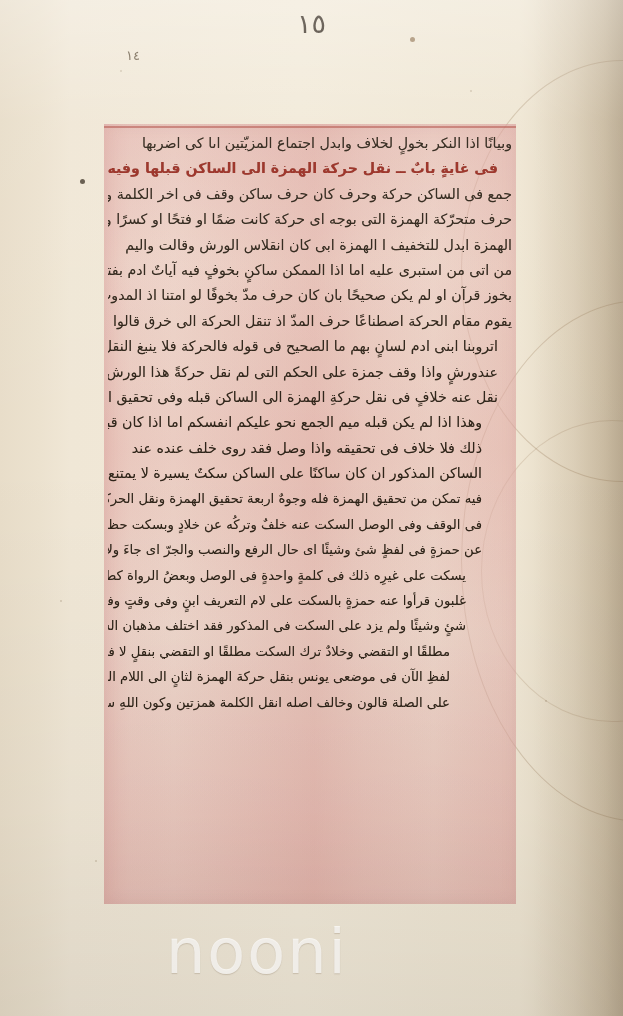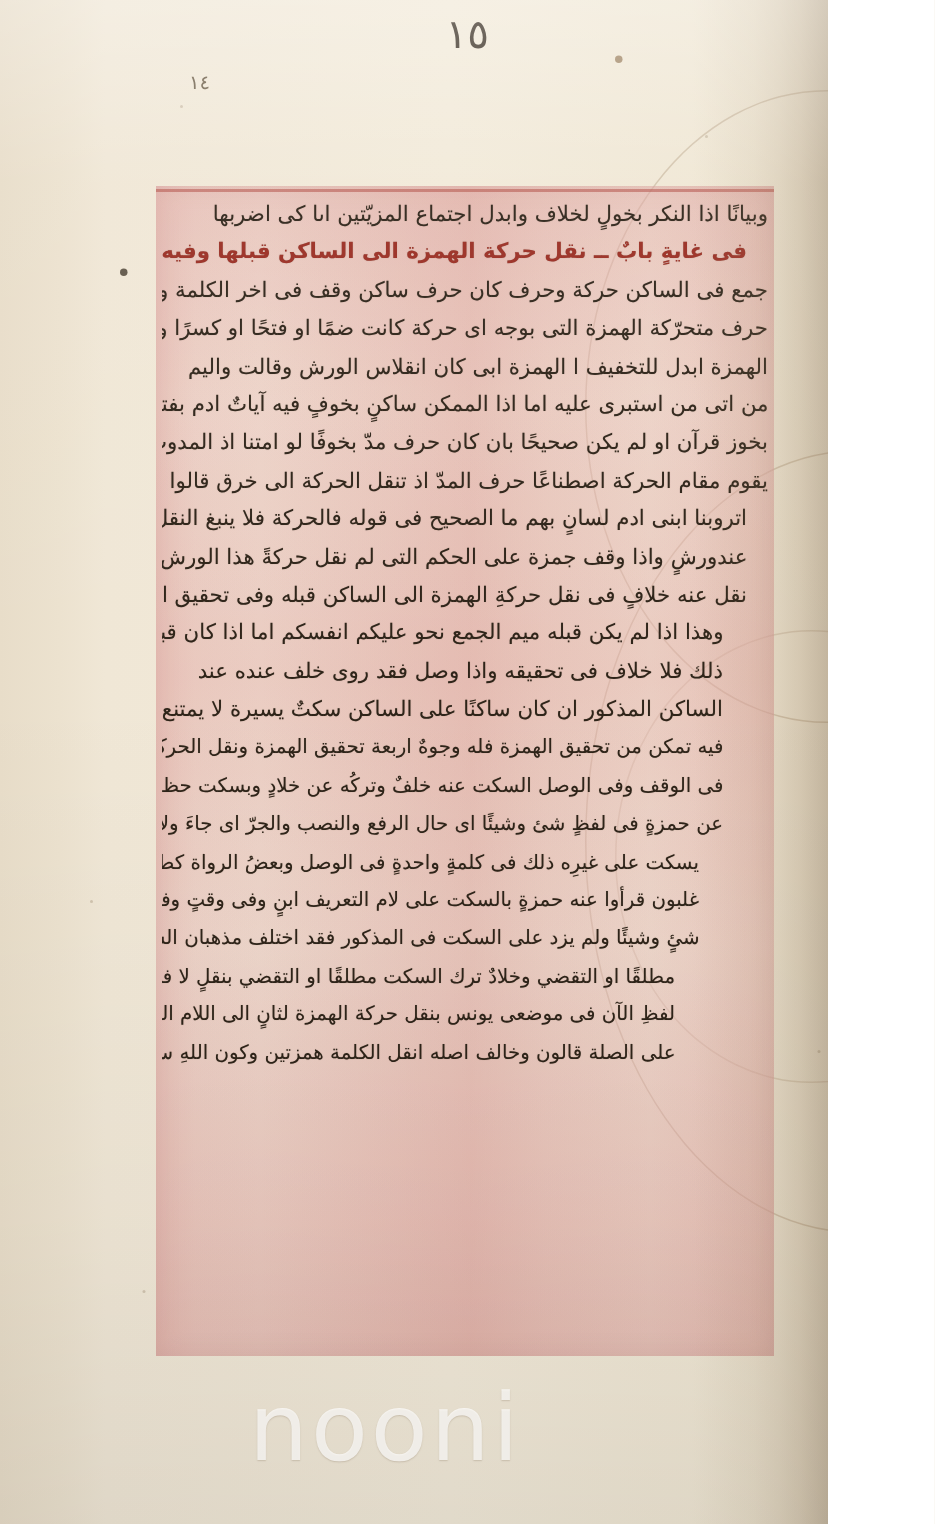--- a/index.html
+++ b/index.html
@@ -2,21 +2,21 @@
 <html><head>
 <meta charset="utf-8">
 <style>
   html, body {
     margin: 0;
     padding: 0;
     background: #ffffff;
   }
   #page {
     position: relative;
-    width: 552px;
+    width: 623px;
     height: 1016px;
     overflow: hidden;
     background: #efe6d4;
     font-family: "DejaVu Sans", sans-serif;
   }
   
   #scan-bg {
     position: absolute;
     inset: 0;
     background:

